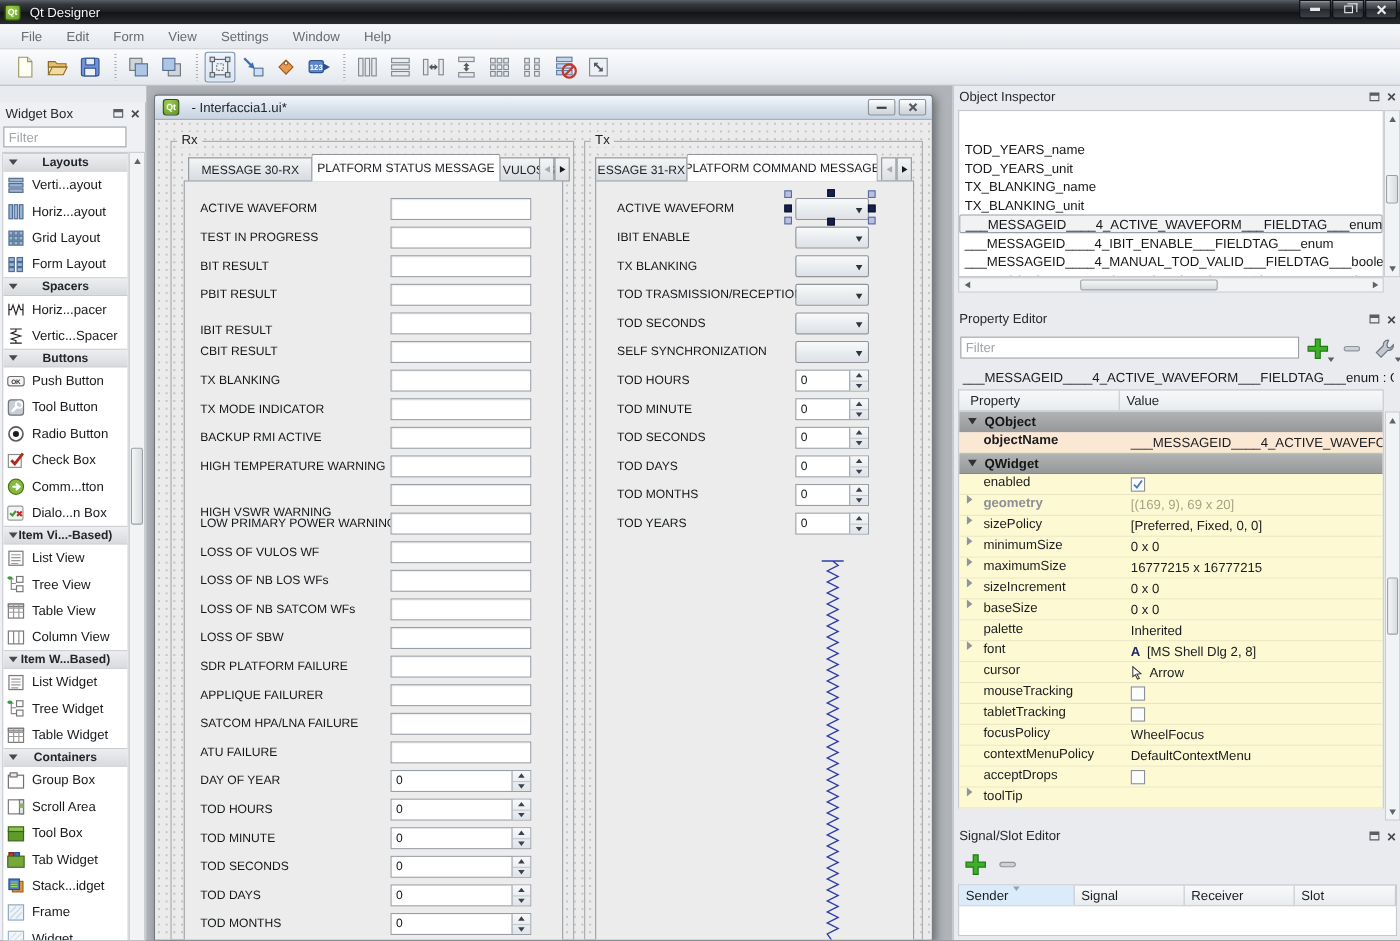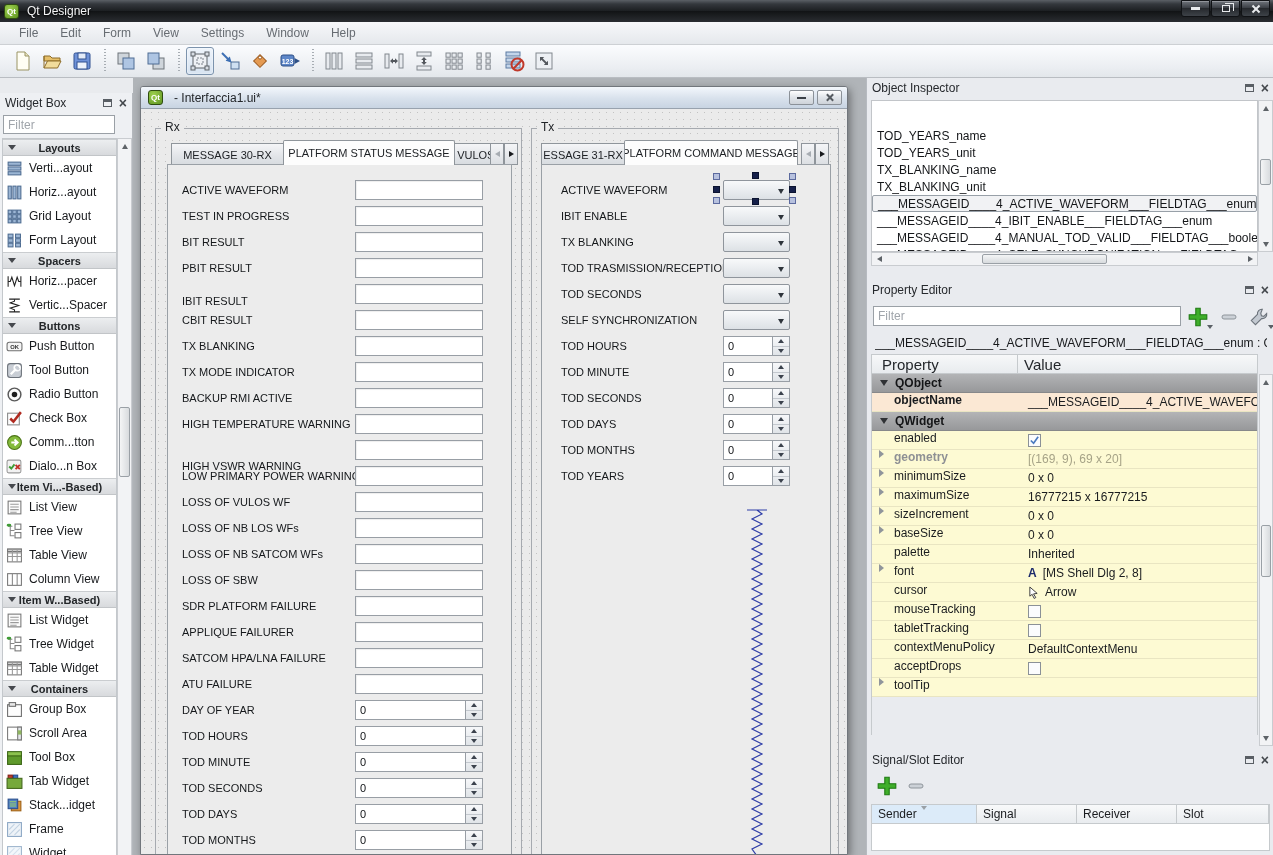--- a/index.html
+++ b/index.html
@@ -89,21 +89,21 @@
 
 .dock{position:absolute;left:866px;top:78px;width:407px;height:777px;background:#e9ebef;border-left:1px solid #b6bac0}
 .dpanel{position:absolute;left:0;width:407px}
 .oi-list{position:absolute;left:4px;top:22px;width:387px;height:152px;background:#fff;border:1px solid #c2c5c9;overflow:hidden}
 .oi-item{height:17px;display:flex;align-items:center;padding:0 5px;font-size:12px;color:#141619;white-space:nowrap}
 .oi-item.sel{border:1px solid #98a0a8;border-radius:2px;background:#f1f2f4}
 .scrollh{position:absolute;background:#f2f3f5;border:1px solid #c9ccd0}
 .sbh-btn{position:absolute;top:0;bottom:0;width:14px;display:flex;align-items:center;justify-content:center}
 .sbh-thumb{position:absolute;top:1px;bottom:1px;border:1px solid #9aa0a6;border-radius:2px;background:linear-gradient(#f4f5f6,#d8dbde)}
 .pe-objline{position:absolute;left:8px;top:56px;width:392px;font-size:12px;color:#17191c;white-space:nowrap;overflow:hidden}
-.pe-header{position:absolute;left:4px;top:74px;width:387px;height:20px;background:linear-gradient(#f7f8f9,#e8ebee);border:1px solid #c6cacd;display:flex;align-items:center;font-size:15px;color:#24272b}
+.pe-header{position:absolute;left:4px;top:74px;width:387px;height:20px;background:linear-gradient(#f7f8f9,#e8ebee);border:1px solid #c6cacd;display:flex;align-items:center;font-size:12px;color:#24272b}
 .pe-header .c1{width:146px;padding-left:10px;border-right:1px solid #c6cacd;height:100%;display:flex;align-items:center}
 .pe-header .c2{padding-left:6px}
 .pe-rows{position:absolute;left:4px;top:94px;width:387px;height:361px;overflow:hidden;border-left:1px solid #c6cacd;border-right:1px solid #c6cacd}
 .prow{display:flex;height:19px;background:#fdfad3;border-bottom:1px solid #e9e5c2;font-size:12px;align-items:center}
 .prow.orange{background:#fbe8d4}
 .pgroup{background:linear-gradient(#b3b4b6,#97989a);border-bottom:1px solid #87888a}
 .gtri{width:0;height:0;border-left:4px solid transparent;border-right:4px solid transparent;border-top:6px solid #2f3134;margin:0 7px 0 8px}
 .gname{font-weight:bold;color:#141517}
 .pname{width:150px;flex:none;display:flex;align-items:flex-start;height:100%;position:relative;padding-left:22px}
 .ptri{position:absolute;left:7px;width:0;height:0;border-top:4px solid transparent;border-bottom:4px solid transparent;border-left:5px solid #90959b}
@@ -1057,20 +1057,29 @@
               <span class="ptri"></span>
               <span class="pn dim">geometry</span>
             </div>
             <div class="pval">
               <span class="pv dimv">[(169, 9), 69 x 20]</span>
             </div>
           </div>
           <div class="prow">
             <div class="pname">
               <span class="ptri"></span>
+              <span class="pn">sizePolicy</span>
+            </div>
+            <div class="pval">
+              <span class="pv">[Preferred, Fixed, 0, 0]</span>
+            </div>
+          </div>
+          <div class="prow">
+            <div class="pname">
+              <span class="ptri"></span>
               <span class="pn">minimumSize</span>
             </div>
             <div class="pval">
               <span class="pv">0 x 0</span>
             </div>
           </div>
           <div class="prow">
             <div class="pname">
               <span class="ptri"></span>
               <span class="pn">maximumSize</span>
@@ -1139,20 +1148,28 @@
           <div class="prow">
             <div class="pname">
               <span class="pn">tabletTracking</span>
             </div>
             <div class="pval">
               <span class="cb"></span>
             </div>
           </div>
           <div class="prow">
             <div class="pname">
+              <span class="pn">focusPolicy</span>
+            </div>
+            <div class="pval">
+              <span class="pv">WheelFocus</span>
+            </div>
+          </div>
+          <div class="prow">
+            <div class="pname">
               <span class="pn">contextMenuPolicy</span>
             </div>
             <div class="pval">
               <span class="pv">DefaultContextMenu</span>
             </div>
           </div>
           <div class="prow">
             <div class="pname">
               <span class="pn">acceptDrops</span>
             </div>

